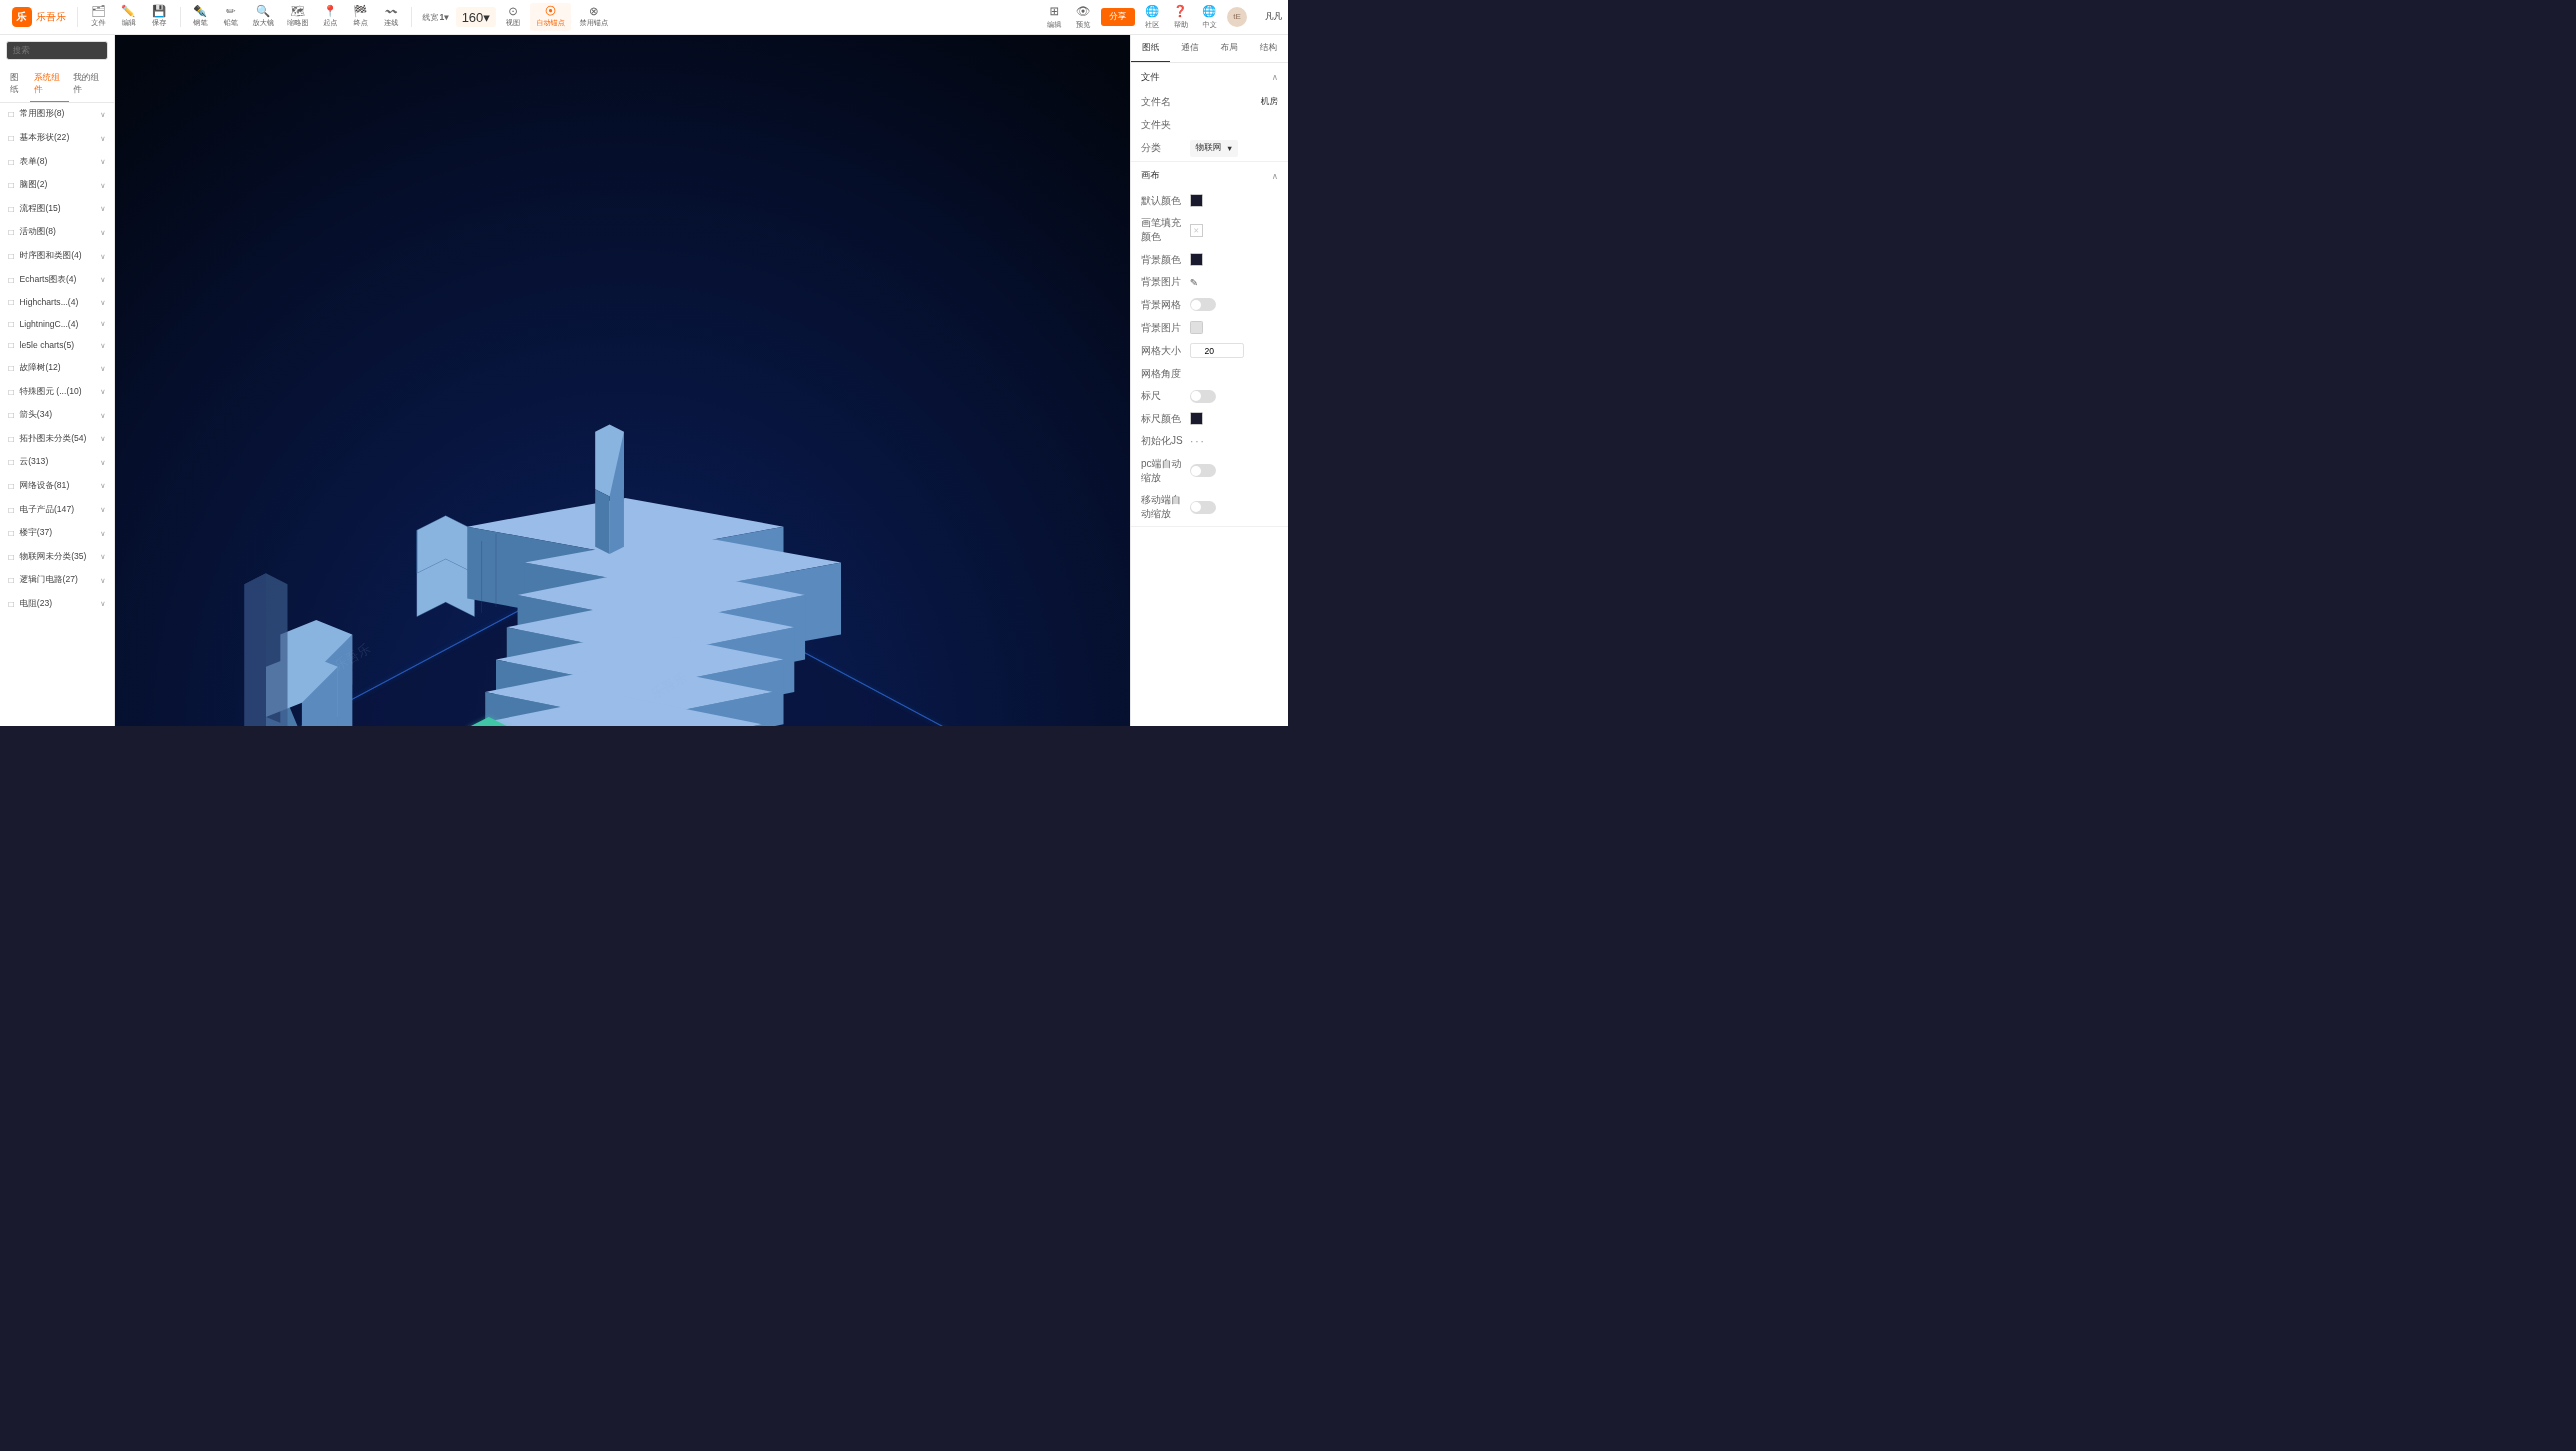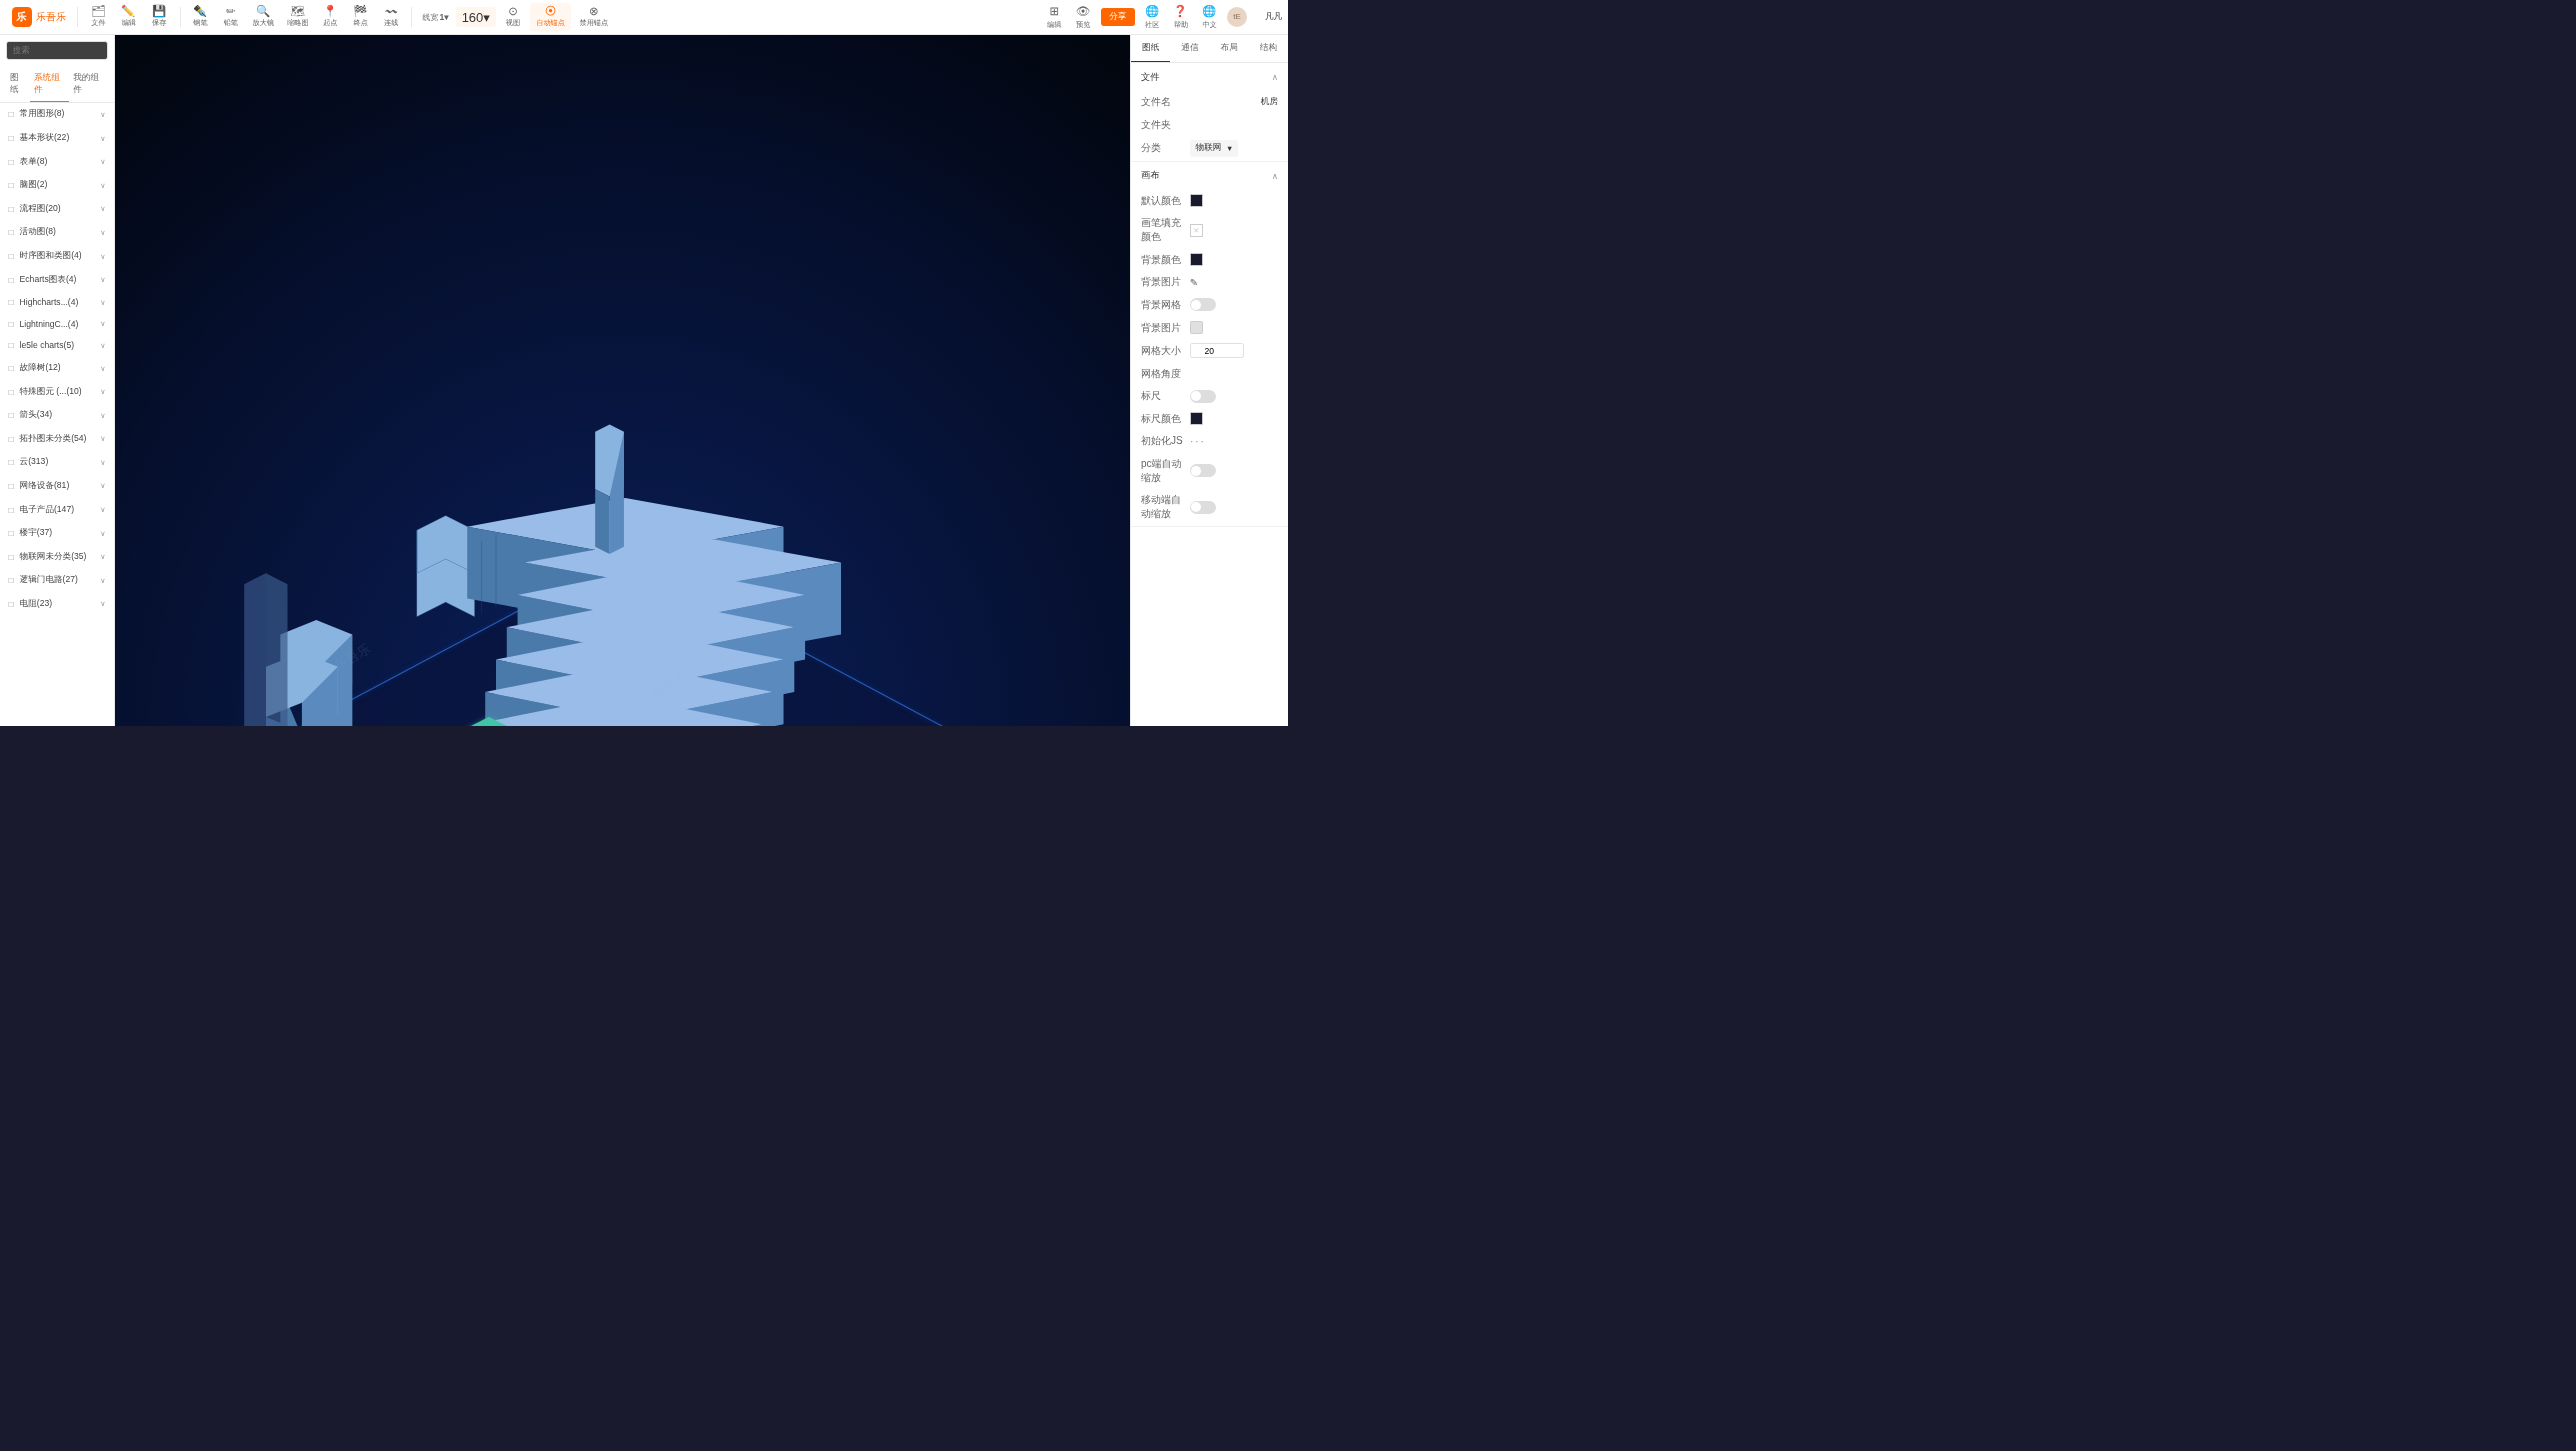--- a/index.html
+++ b/index.html
@@ -262,21 +262,21 @@
       <span class="item-label">表单(8)</span>
       <span class="chevron">∨</span>
     </div>
         <div class="sidebar-item">
       <span class="item-icon">□</span>
       <span class="item-label">脑图(2)</span>
       <span class="chevron">∨</span>
     </div>
         <div class="sidebar-item">
       <span class="item-icon">□</span>
-      <span class="item-label">流程图(20)</span>
+      <span class="item-label">流程图(15)</span>
       <span class="chevron">∨</span>
     </div>
         <div class="sidebar-item">
       <span class="item-icon">□</span>
       <span class="item-label">活动图(8)</span>
       <span class="chevron">∨</span>
     </div>
         <div class="sidebar-item">
       <span class="item-icon">□</span>
       <span class="item-label">时序图和类图(4)</span>

